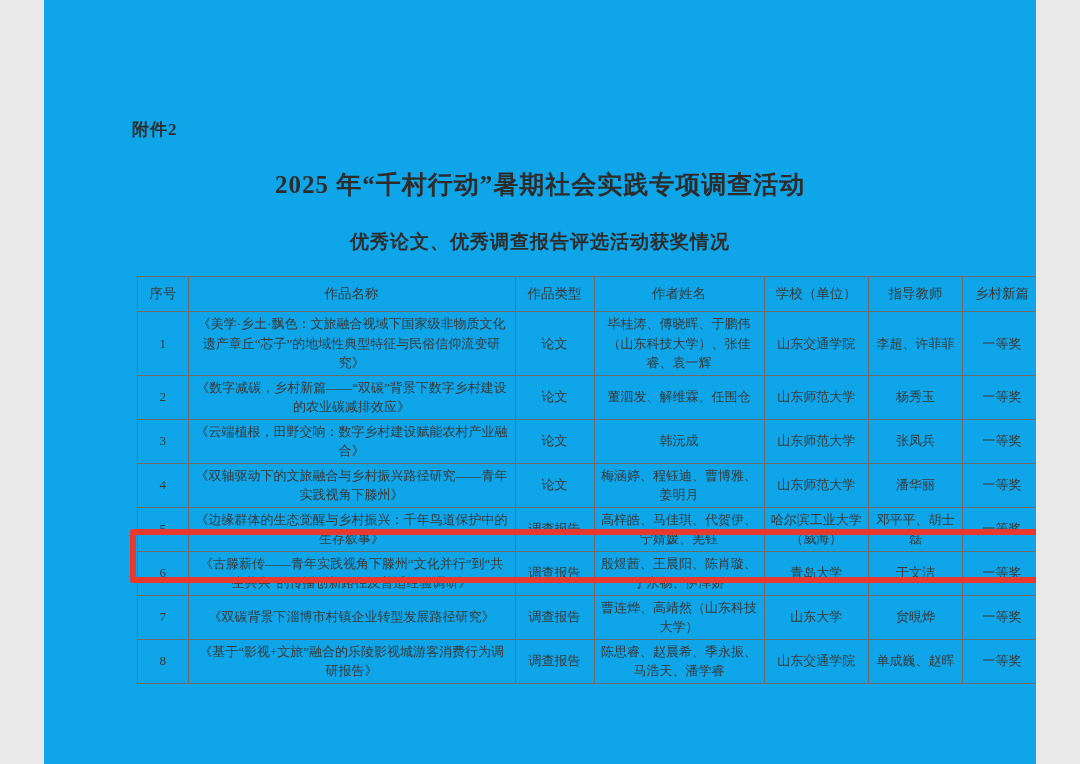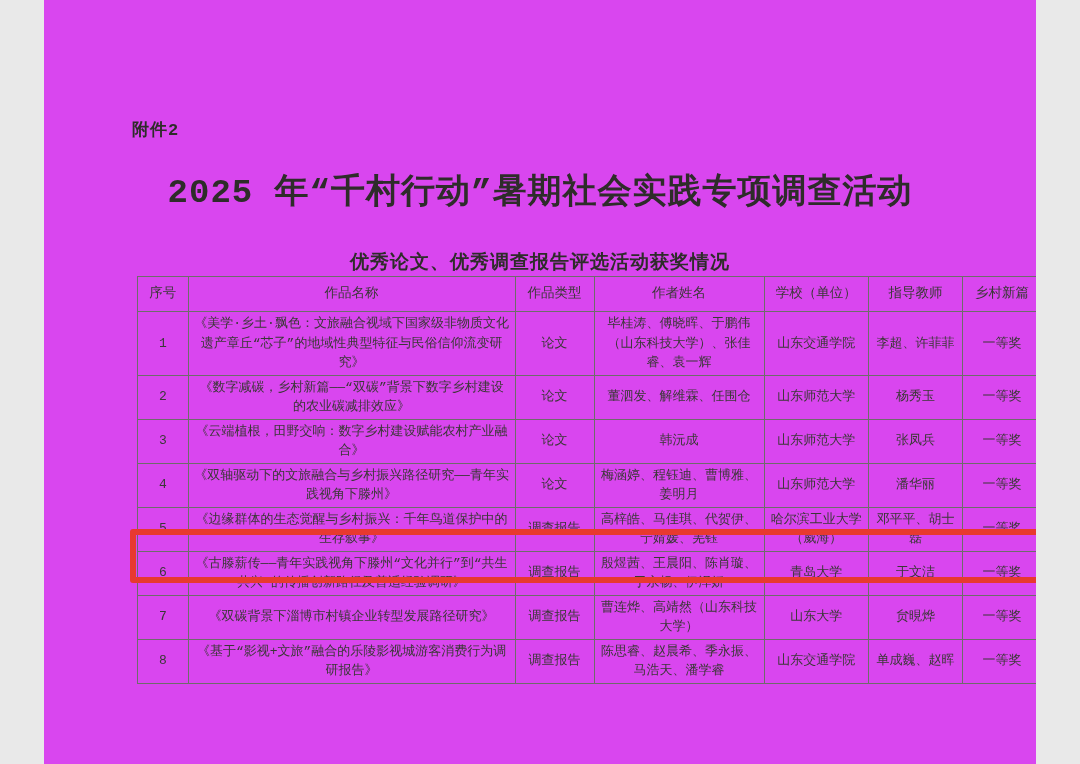--- a/index.html
+++ b/index.html
@@ -5,53 +5,52 @@
   html, body {
     margin: 0;
     padding: 0;
     background: #e9e9e9;
   }
   .page {
     position: relative;
     width: 992px;
     height: 764px;
     margin: 0 auto;
-    background: #d946ef;
+    background: #0ea5e9;
     overflow: hidden;
-    font-family: Liberation Mono, monospace;
+    font-family: Liberation Serif, serif;
     color: #2e2c2a;
   }
   .attachment-label {
     position: absolute;
     left: 88px;
     top: 118px;
     font-size: 17px;
     font-weight: bold;
     letter-spacing: 1px;
   }
   .doc-title {
     position: absolute;
     left: 0;
     top: 168px;
     width: 100%;
     text-align: center;
-    font-size: 34px;
+    font-size: 25px;
     font-weight: bold;
     letter-spacing: 1px;
   }
   .doc-subtitle {
     position: absolute;
     left: 0;
     top: 229px;
     width: 100%;
     text-align: center;
     font-size: 19px;
     font-weight: bold;
     letter-spacing: 1px;
-    margin-top: 20px;
   }
   table.award-table {
     position: absolute;
     left: 93px;
     top: 276px;
     width: 905px;
     border-collapse: collapse;
     table-layout: fixed;
     font-size: 13px;
     color: #3a3836;

